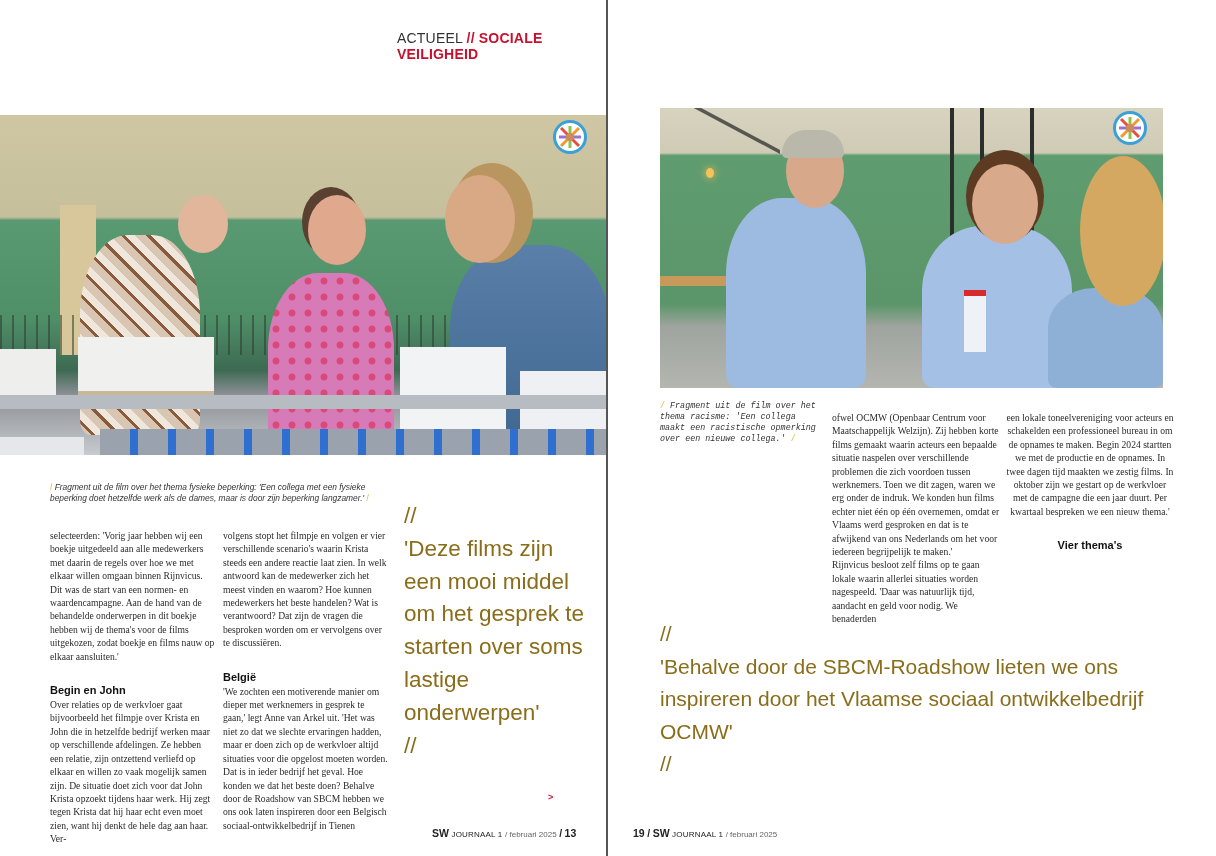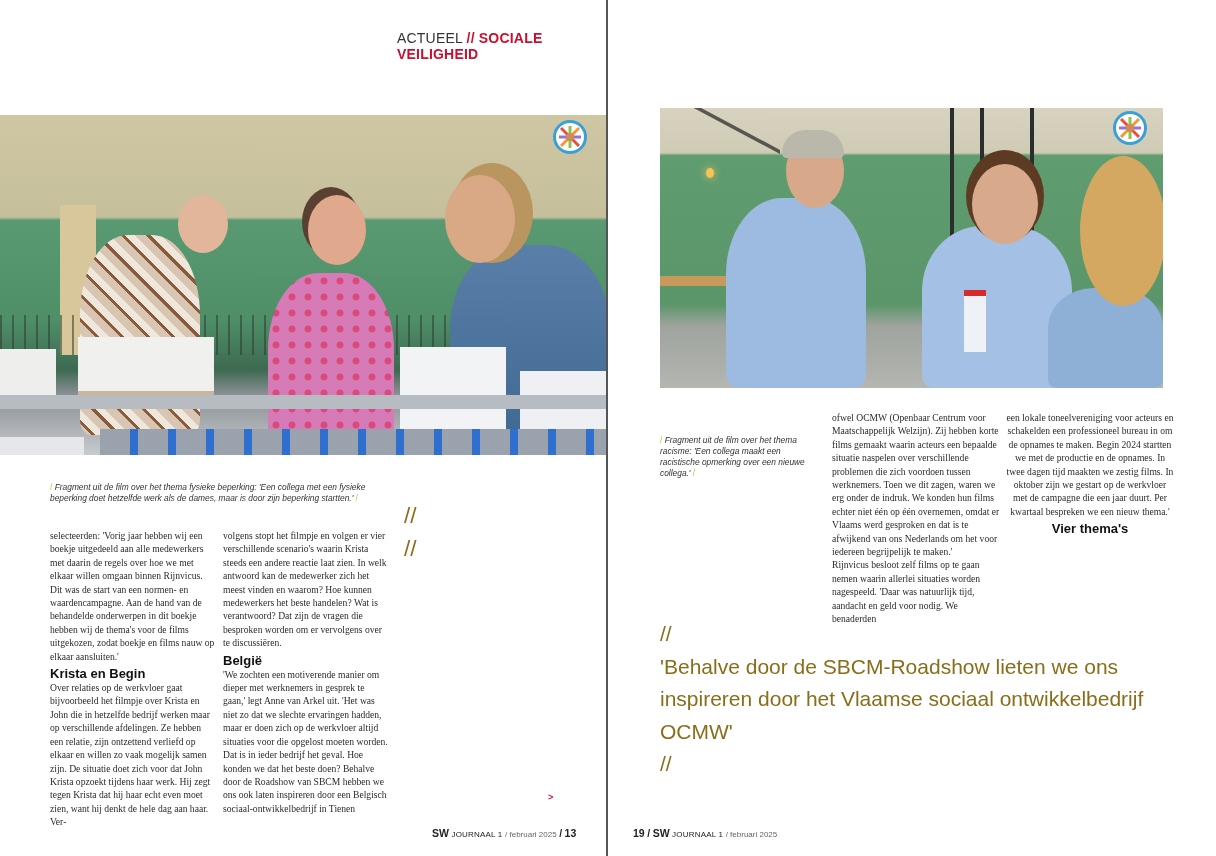--- a/index.html
+++ b/index.html
@@ -43,22 +43,22 @@
   }
   .caption .slash { color: #e0b92a; font-style: normal; }
 
   
   .col {
     position: absolute; font-family: "Liberation Serif", serif; font-size: 9.6px;
     line-height: 13.4px; color: #2b2b2b; text-align: left;
   }
   .col p { margin: 0; }
   .col h3 {
-    font-family: "Liberation Sans", sans-serif; font-weight: bold; font-size: 13px;
-    color: #111; margin: 4px 0 1px 0; line-height: 13px;
+    font-family: "Liberation Sans", sans-serif; font-weight: bold; font-size: 11px;
+    color: #111; margin: 21px 0 1px 0; line-height: 13px;
   }
 
   
   .pull {
     position: absolute; font-family: "Liberation Sans", sans-serif; color: #8a6d1a;
   }
   .pull .mark { display: block; }
   .pull-left { left: 404px; top: 500px; width: 190px; font-size: 22.5px; line-height: 32.8px; }
   .pull-right { left: 660px; top: 618px; width: 490px; font-size: 21px; line-height: 32.5px; }
 
@@ -118,38 +118,39 @@
           <line x1="22" y1="4" x2="4" y2="22" stroke="#f29a2e" stroke-width="3"></line>
           <line x1="13" y1="2" x2="13" y2="24" stroke="#8bc34a" stroke-width="3"></line>
           <line x1="2" y1="13" x2="24" y2="13" stroke="#9c6fd6" stroke-width="3"></line>
           <circle cx="13" cy="13" r="4" fill="#c98c5a"></circle>
         </svg>
       </div>
     </div>
 
     <div class="caption" style="left:50px;top:482px;width:330px;">
       <span class="slash">/</span>
-      <span>Fragment uit de film over het thema fysieke beperking: 'Een collega met een fysieke beperking doet hetzelfde werk als de dames, maar is door zijn beperking startten.'</span>
+      <span>Fragment uit de film over het thema fysieke beperking: 'Een collega met een fysieke beperking doet hetzelfde werk als de dames, maar is door zijn beperking langzamer.'</span>
       <span class="slash">/</span>
     </div>
 
     <div class="col" style="left:50px;top:529px;width:165px;">
       <p>selecteerden: 'Vorig jaar hebben wij een boekje uitgedeeld aan alle medewerkers met daarin de regels over hoe we met elkaar willen omgaan binnen Rijnvicus. Dit was de start van een normen- en waardencampagne. Aan de hand van de behandelde onderwerpen in dit boekje hebben wij de thema's voor de films uitgekozen, zodat boekje en films nauw op elkaar aansluiten.'</p>
-      <h3>Krista en Begin</h3>
+      <h3>Begin en John</h3>
       <p>Over relaties op de werkvloer gaat bijvoorbeeld het filmpje over Krista en John die in hetzelfde bedrijf werken maar op verschillende afdelingen. Ze hebben een relatie, zijn ontzettend verliefd op elkaar en willen zo vaak mogelijk samen zijn. De situatie doet zich voor dat John Krista opzoekt tijdens haar werk. Hij zegt tegen Krista dat hij haar echt even moet zien, want hij denkt de hele dag aan haar. Ver-</p>
     </div>
 
     <div class="col" style="left:223px;top:529px;width:165px;">
       <p>volgens stopt het filmpje en volgen er vier verschillende scenario's waarin Krista steeds een andere reactie laat zien. In welk antwoord kan de medewerker zich het meest vinden en waarom? Hoe kunnen medewerkers het beste handelen? Wat is verantwoord? Dat zijn de vragen die besproken worden om er vervolgens over te discussiëren.</p>
       <h3>België</h3>
       <p>'We zochten een motiverende manier om dieper met werknemers in gesprek te gaan,' legt Anne van Arkel uit. 'Het was niet zo dat we slechte ervaringen hadden, maar er doen zich op de werkvloer altijd situaties voor die opgelost moeten worden. Dat is in ieder bedrijf het geval. Hoe konden we dat het beste doen? Behalve door de Roadshow van SBCM hebben we ons ook laten inspireren door een Belgisch sociaal-ontwikkelbedrijf in Tienen</p>
     </div>
 
     <div class="pull pull-left">
       <span class="mark">//</span>
+      <span>'Deze films zijn een mooi middel om het gesprek te starten over soms lastige onderwerpen'</span>
       <span class="mark">//</span>
     </div>
 
     <div class="continue-arrow">&gt;</div>
 
     <div class="folio folio-left">
       <b>SW</b>
       <span class="small-caps">JOURNAAL 1</span>
       <span class="light">/ februari 2025</span>
       <b>/</b>
@@ -182,29 +183,29 @@
         <svg viewBox="0 0 26 26">
           <line x1="4" y1="4" x2="22" y2="22" stroke="#e94e3c" stroke-width="3"></line>
           <line x1="22" y1="4" x2="4" y2="22" stroke="#f29a2e" stroke-width="3"></line>
           <line x1="13" y1="2" x2="13" y2="24" stroke="#8bc34a" stroke-width="3"></line>
           <line x1="2" y1="13" x2="24" y2="13" stroke="#9c6fd6" stroke-width="3"></line>
           <circle cx="13" cy="13" r="4" fill="#c98c5a"></circle>
         </svg>
       </div>
     </div>
 
-    <div class="caption" style="left:52px;top:435px;width:162px;">
+    <div class="caption" style="left:52px;top:401px;width:162px;font-family:Liberation Mono, monospace;">
       <span class="slash">/</span>
       <span>Fragment uit de film over het thema racisme: 'Een collega maakt een racistische opmerking over een nieuwe collega.'</span>
       <span class="slash">/</span>
     </div>
 
     <div class="col" style="left:224px;top:411px;width:168px;">
       <p>ofwel OCMW (Openbaar Centrum voor Maatschappelijk Welzijn). Zij hebben korte films gemaakt waarin acteurs een bepaalde situatie naspelen over verschillende problemen die zich voordoen tussen werknemers. Toen we dit zagen, waren we erg onder de indruk. We konden hun films echter niet één op één overnemen, omdat er Vlaams werd gesproken en dat is te afwijkend van ons Nederlands om het voor iedereen begrijpelijk te maken.'</p>
-      <p>Rijnvicus besloot zelf films op te gaan nemen waarin allerlei situaties worden nagespeeld. 'Daar was natuurlijk tijd, aandacht en geld voor nodig. We benaderden</p>
+      <p>Rijnvicus besloot zelf films op te gaan lokale waarin allerlei situaties worden nagespeeld. 'Daar was natuurlijk tijd, aandacht en geld voor nodig. We benaderden</p>
     </div>
 
     <div class="col" style="left:398px;top:411px;width:168px;text-align:center;">
       <p>een lokale toneelvereniging voor acteurs en schakelden een professioneel bureau in om de opnames te maken. Begin 2024 startten we met de productie en de opnames. In twee dagen tijd maakten we zestig films. In oktober zijn we gestart op de werkvloer met de campagne die een jaar duurt. Per kwartaal bespreken we een nieuw thema.'</p>
       <h3>Vier thema's</h3>
     </div>
 
     <div class="pull pull-right" style="left:52px;">
       <span class="mark">//</span>
       <span>'Behalve door de SBCM-Roadshow lieten we ons inspireren door het Vlaamse sociaal ontwikkelbedrijf OCMW'</span>

